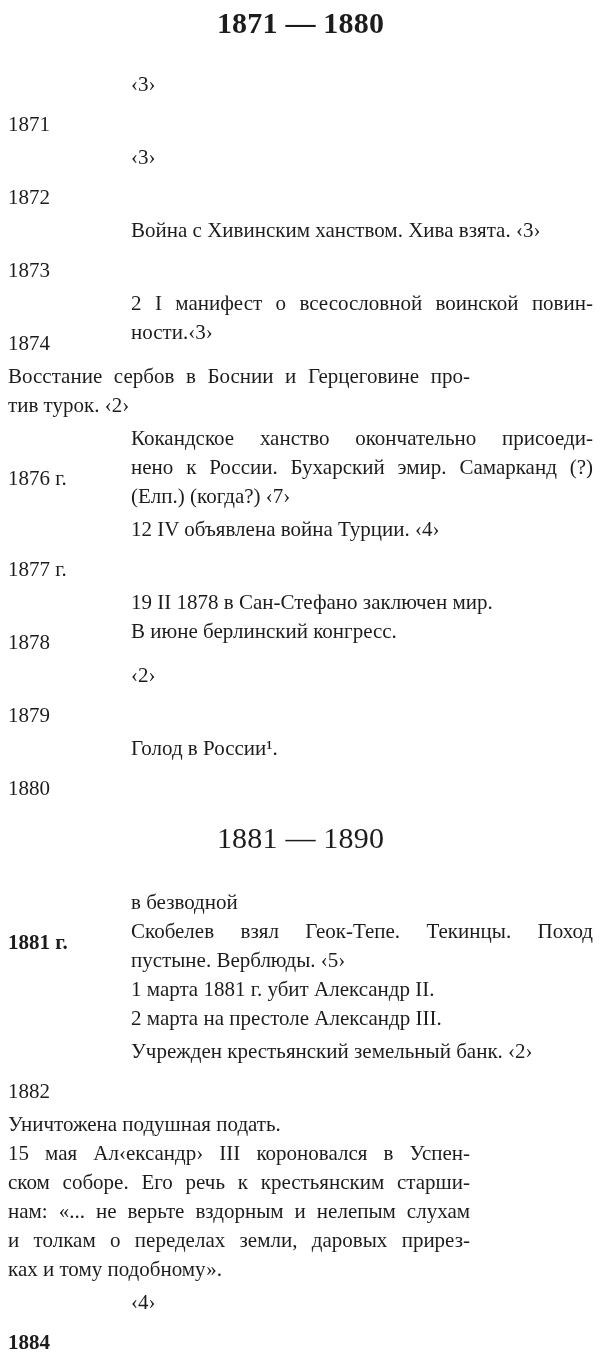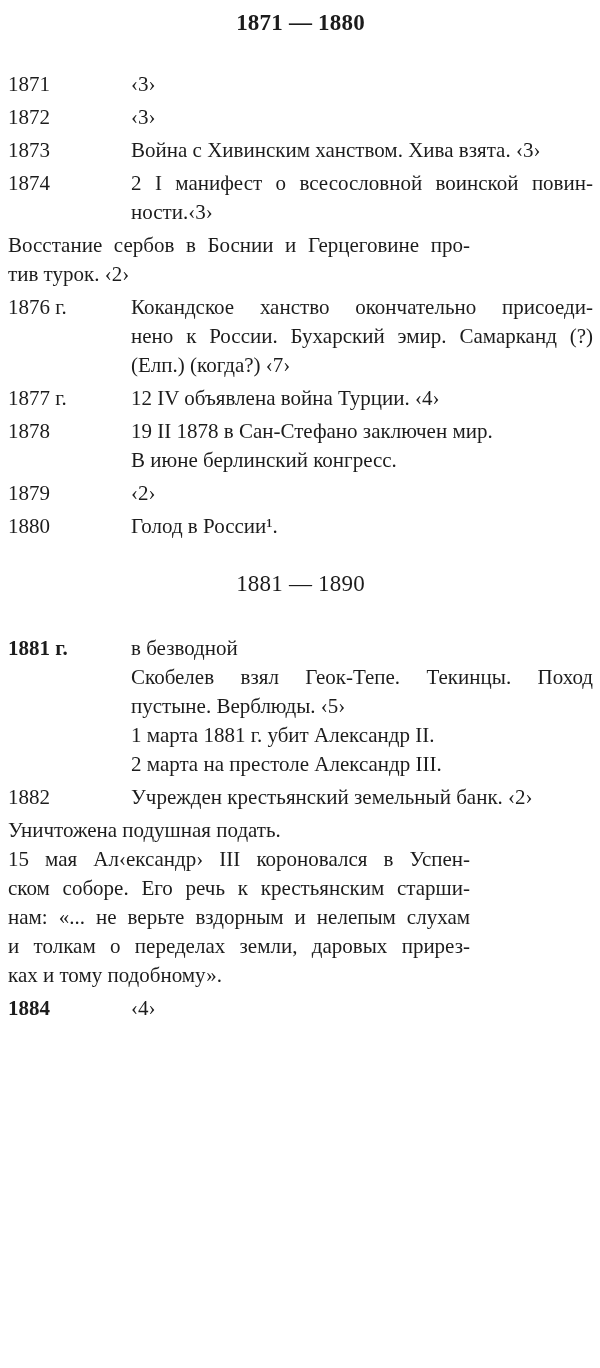--- a/index.html
+++ b/index.html
@@ -16,39 +16,40 @@
   }
   .page {
     box-sizing: border-box;
     width: 600px;
     height: 1368px;
     padding: 8px 7px 0 8px;
   }
   .decade-heading {
     margin: 0;
     text-align: center;
-    font-size: 23px;
+    font-size: 30px;
     line-height: 29px;
     font-weight: normal;
     letter-spacing: 0.2px;
   }
   .decade-heading.bold { font-weight: bold; }
   .heading-1 { margin-bottom: 33px; }
-  .heading-2 { margin-top: 28px; margin-bottom: 36px; }
+  .heading-2 { margin-top: 20px; margin-bottom: 36px; }
   .entries { }
   .entry {
     display: flex;
     align-items: flex-start;
     margin-bottom: 4px;
     font-size: 21px;
     line-height: 29px;
   }
   .year {
     flex: none;
     width: 123px;
+    margin-top: 40px;
   }
   .year.bold { font-weight: bold; }
   .text {
     flex: none;
     width: 462px;
   }
   .line { text-align: left; }
   .line.j {
     text-align: justify;
     text-align-last: justify;

